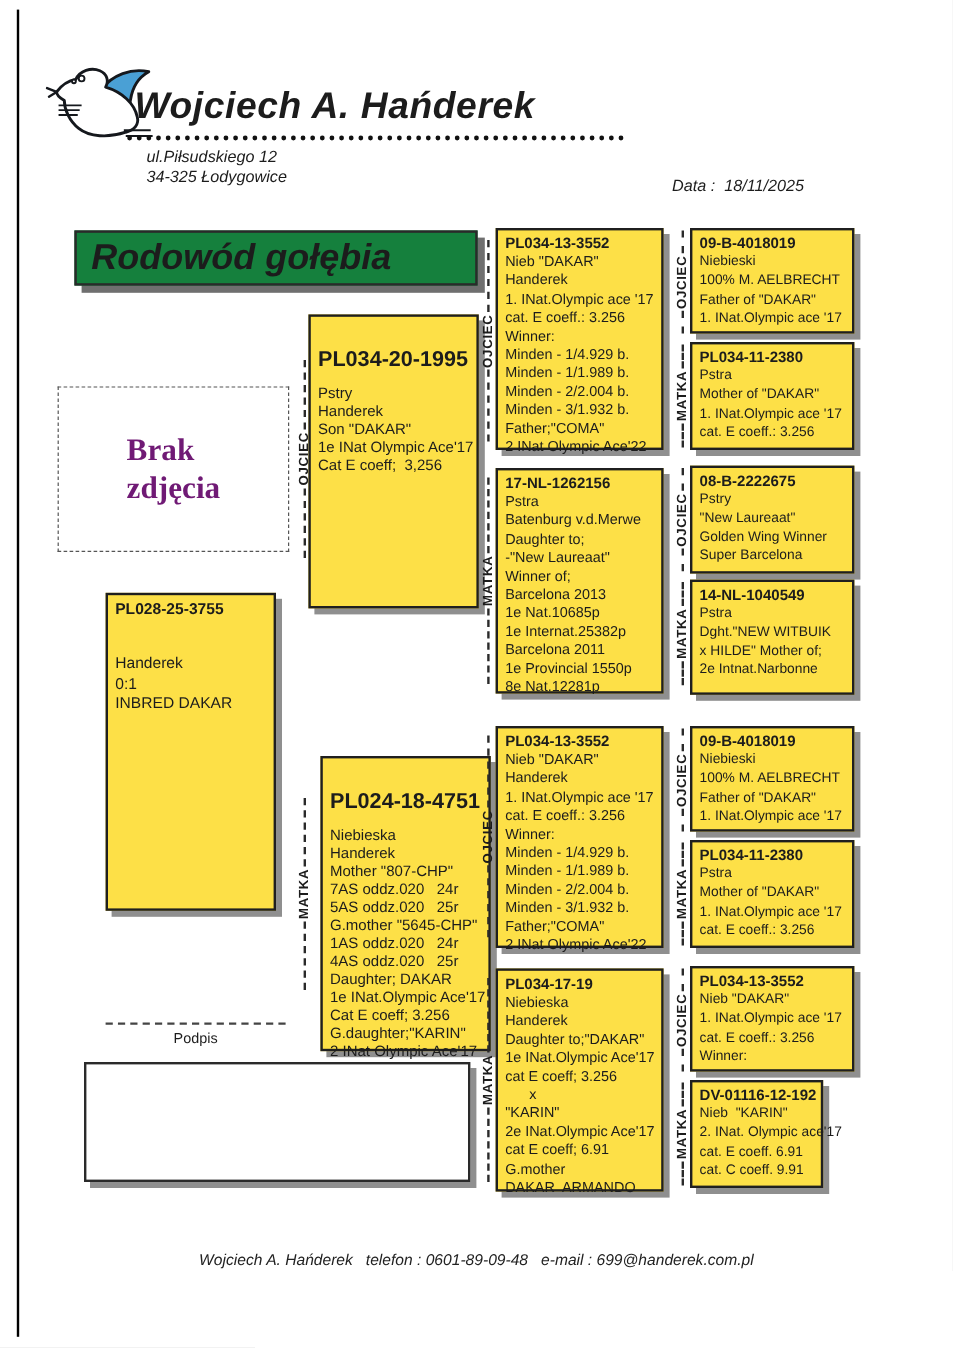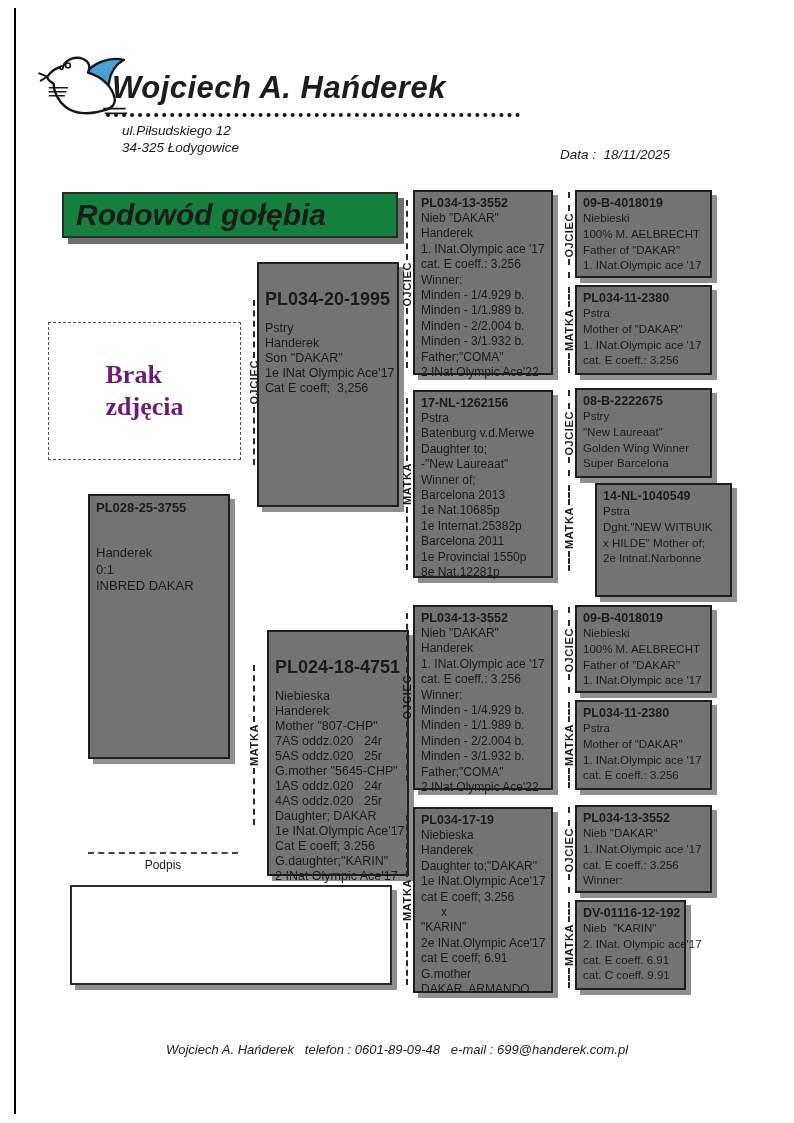--- a/index.html
+++ b/index.html
@@ -25,21 +25,21 @@
   }
   
   .photo{
     left:48px;top:322px;width:193px;height:138px;border:1px dashed #555;
     display:flex;align-items:center;justify-content:center;text-align:left;
     font-family:"Liberation Serif",serif;font-weight:700;font-size:26px;
     color:#701a75;white-space:pre-line;line-height:1.25;box-sizing:border-box;
   }
   
   .pbox{
-    position:absolute;background:#737373;border:2px solid #1f1f1f;
+    position:absolute;background:#fde047;border:2px solid #1f1f1f;
     box-shadow:5px 5px 0 #8f8f8f;padding:4px 6px;box-sizing:border-box;
   }
   .pbox .ring{font-weight:700;font-size:12.5px;line-height:15px;white-space:pre;}
   .pbox .lines{font-size:12px;line-height:15.4px;white-space:pre;}
   .parent .ring{font-size:18px;margin-top:24px;}
   .parent .lines{font-size:12.5px;line-height:15px;margin-top:14px;}
   .subject .ring{font-size:13px;}
   .subject .lines{font-size:13px;line-height:16.5px;margin-top:30px;}
   .gg .lines{font-size:11.5px;line-height:15.8px;}
   
@@ -261,21 +261,21 @@
 1. INat.Olympic ace '17
 cat. E coeff.: 3.256</div>
   </div>
   <div class="pbox gg" style="left:575px;top:388px;width:137px;height:90px">
     <div class="ring">08-B-2222675</div>
     <div class="lines">Pstry
 "New Laureaat"
 Golden Wing Winner
 Super Barcelona</div>
   </div>
-  <div class="pbox gg" style="left:595px;top:483px;width:137px;height:114px">
+  <div class="pbox gg" style="left:575px;top:483px;width:137px;height:96px">
     <div class="ring">14-NL-1040549</div>
     <div class="lines">Pstra
 Dght."NEW WITBUIK
 x HILDE" Mother of;
 2e Intnat.Narbonne</div>
   </div>
   <div class="pbox gg" style="left:575px;top:605px;width:137px;height:88px">
     <div class="ring">09-B-4018019</div>
     <div class="lines">Niebieski
 100% M. AELBRECHT

